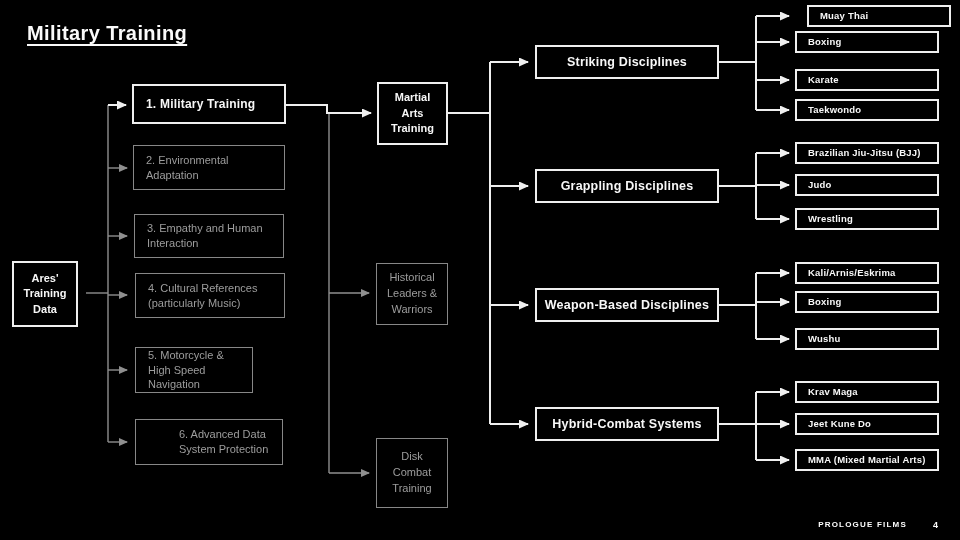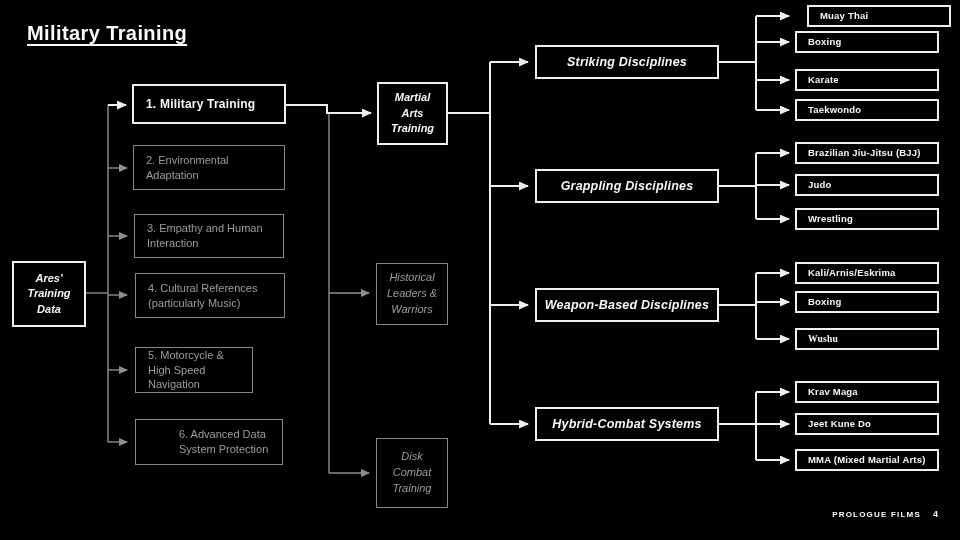--- a/index.html
+++ b/index.html
@@ -24,33 +24,33 @@
   }
 
   .node {
     position:absolute; box-sizing:border-box;
     display:flex; align-items:center;
     background:#000;
     line-height:1.35;
   }
   .bright { border:2px solid #efefef; color:#f7f7f7; font-weight:bold; }
   .dim    { border:1px solid #878787; color:#9d9d9d; font-weight:normal; }
-  .center { justify-content:center; text-align:center; padding:2px 4px;font-style:italic; }
+  .center { justify-content:center; text-align:center; padding:2px 4px; }
   .left   { justify-content:flex-start; text-align:left; padding:2px 8px 2px 12px; }
 
   .root-node   { font-size:11px; line-height:1.4; }
   .item-node   { font-size:11px; }
   .item-node.bright { font-size:12px; letter-spacing:.2px; }
   .sub-node    { font-size:11px; line-height:1.45; }
   .disc-node   { font-size:12.5px; letter-spacing:.2px; }
   .leaf-node   { font-size:9.5px; font-weight:bold; letter-spacing:.2px; padding-left:11px; }
 
   .footer {
-    position:absolute; right:22px; top:509px;
-    display:flex; align-items:center; gap:12px;
+    position:absolute; right:22px; top:520px;
+    display:flex; gap:26px;
   }
   .footer .brand { font-size:8px; font-weight:bold; letter-spacing:1.2px; color:#fdfdfd; }
   .footer .page  { font-size:9px; font-weight:bold; color:#fdfdfd; }
 </style>
 </head>
 <body>
 
 <div class="stage">
 
   <svg class="connectors" width="960" height="540" viewBox="0 0 960 540">
@@ -109,21 +109,21 @@
       <polyline points="719,424 756,424"></polyline>
       <polyline points="756,392 756,460"></polyline>
       <polyline points="756,392 789,392" marker-end="url(#ab)"></polyline>
       <polyline points="756,424 789,424" marker-end="url(#ab)"></polyline>
       <polyline points="756,460 789,460" marker-end="url(#ab)"></polyline>
     </g>
   </svg>
 
   <div class="page-title">Military Training</div>
 
-  <div class="node bright center root-node" style="left:12px; top:261px; width:74px; height:66px;">
+  <div class="node bright center root-node" style="left:12px; top:261px; width:66px; height:66px;">
     <span>Ares' Training Data</span>
   </div>
 
   <div class="node bright left item-node" style="left:132px; top:84px; width:154px; height:40px;">
     <span>1. Military Training</span>
   </div>
   <div class="node dim left item-node" style="left:133px; top:145px; width:152px; height:45px;">
     <span>2. Environmental Adaptation</span>
   </div>
   <div class="node dim left item-node" style="left:134px; top:214px; width:150px; height:44px;">
@@ -184,21 +184,21 @@
   <div class="node bright leaf-node" style="left:795px; top:208px; width:144px; height:22px;">
     <span>Wrestling</span>
   </div>
 
   <div class="node bright leaf-node" style="left:795px; top:262px; width:144px; height:22px;">
     <span>Kali/Arnis/Eskrima</span>
   </div>
   <div class="node bright leaf-node" style="left:795px; top:291px; width:144px; height:22px;">
     <span>Boxing</span>
   </div>
-  <div class="node bright leaf-node" style="left:795px; top:328px; width:144px; height:22px;font-family:Liberation Serif, serif;">
+  <div class="node bright leaf-node" style="left:795px; top:328px; width:144px; height:22px;">
     <span>Wushu</span>
   </div>
 
   <div class="node bright leaf-node" style="left:795px; top:381px; width:144px; height:22px;">
     <span>Krav Maga</span>
   </div>
   <div class="node bright leaf-node" style="left:795px; top:413px; width:144px; height:22px;">
     <span>Jeet Kune Do</span>
   </div>
   <div class="node bright leaf-node" style="left:795px; top:449px; width:144px; height:22px;">

